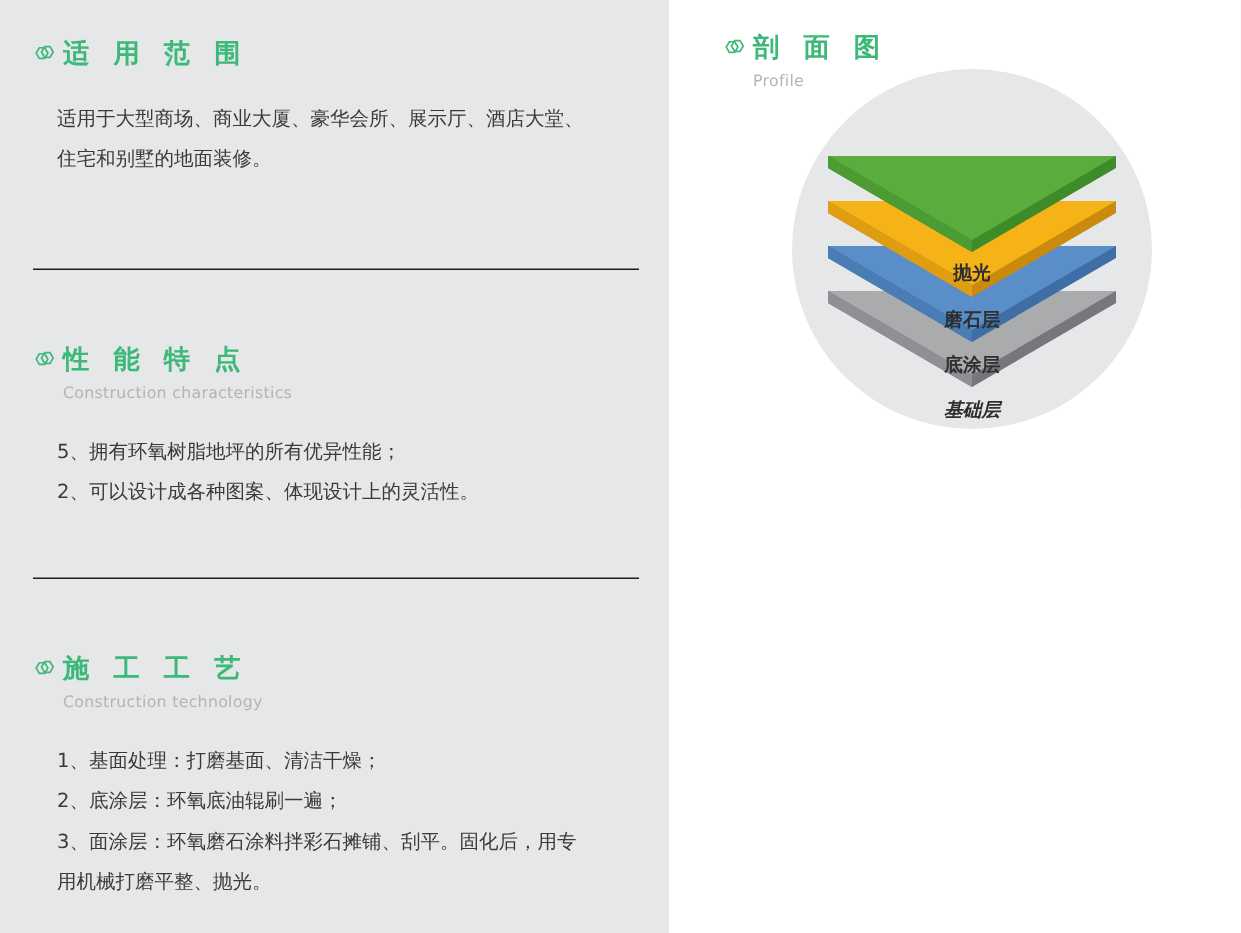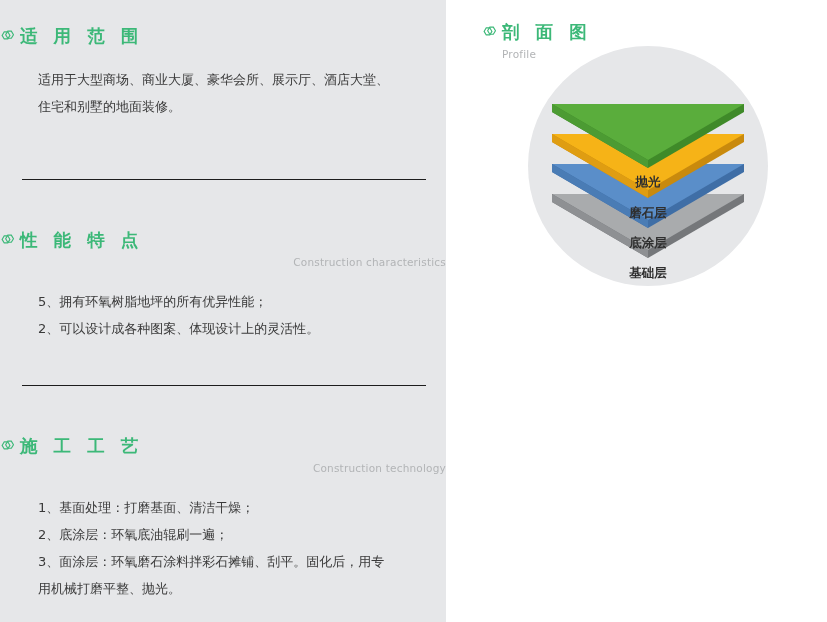--- a/index.html
+++ b/index.html
@@ -9,21 +9,21 @@
     font-family:"DejaVu Sans","Liberation Sans",sans-serif;
     overflow:hidden;
     position:relative;
   }
   
   #left-panel{
     position:absolute;left:0;top:0;width:446px;height:622px;
     background:#e6e7e9;
   }
   .section{position:absolute;left:0;width:446px;}
-  .sec-head{position:relative;text-align:right;}
+  .sec-head{position:relative;padding-left:22px;}
   .sec-title-row{display:flex;align-items:center;gap:3px;}
   .hex-icon{display:inline-block;width:17px;height:17px;flex:0 0 17px;position:relative;top:1px;}
   .sec-title{
     font-size:17.5px;font-weight:bold;color:#3cb878;
     letter-spacing:5px;line-height:20px;
     font-family:"DejaVu Sans","Liberation Sans",sans-serif;
   }
   .sec-sub{
     margin-top:6px;margin-left:20px;
     font-size:10.5px;color:#b2b4b6;letter-spacing:0.2px;
@@ -161,16 +161,16 @@
 
       <g>
         <polygon points="24,58 216,58 216,66 120,122 24,66" fill="#3f8a29"></polygon>
         <polygon points="24,58 216,58 120,114 24,58" fill="#5aad3c"></polygon>
         <polygon points="24,58 120,114 120,122 24,66" fill="#4c9b33"></polygon>
       </g>
     </svg>
     <span class="layer-label" style="left:0;top:80px;width:240px;">抛光</span>
     <span class="layer-label" style="left:0;top:111px;width:240px;">磨石层</span>
     <span class="layer-label" style="left:0;top:141px;width:240px;">底涂层</span>
-    <span class="layer-label" style="left:0;top:171px;width:240px;">基础层</span>
+    <span class="layer-label" style="left:0;top:171px;width:240px;font-style:italic;">基础层</span>
   </div>
 
 </div>
 
 </body></html>

